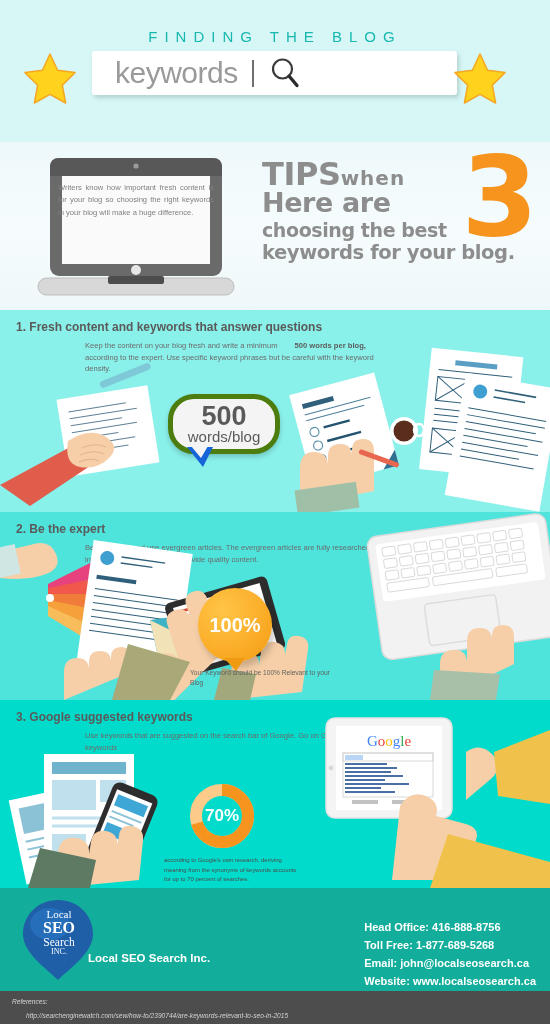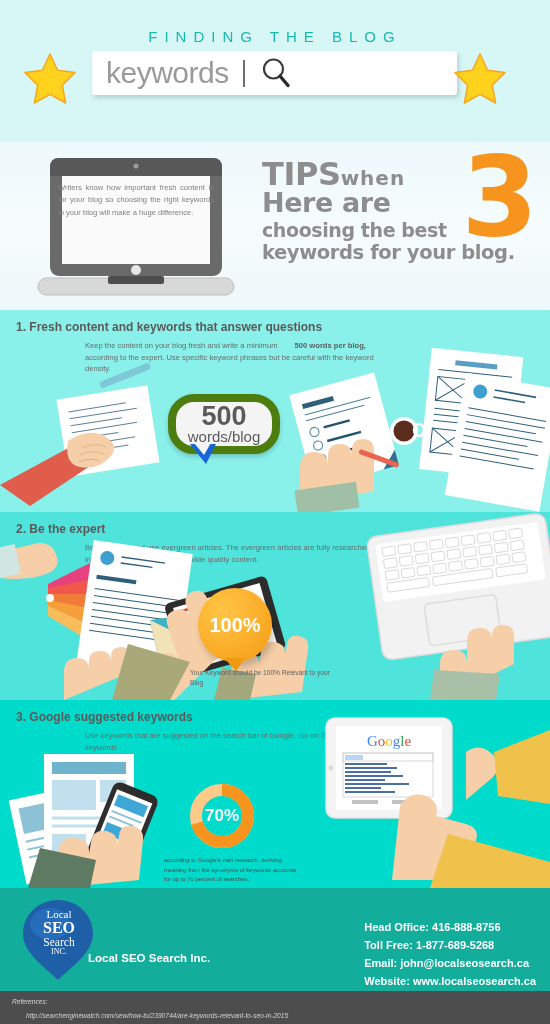--- a/index.html
+++ b/index.html
@@ -15,21 +15,21 @@
   .hdr-top, .hdr-bot {
     text-align:center; color:#18b8b0; font-weight:400;
     letter-spacing:7px; font-size:15px;
   }
   .hdr-top { padding-top:28px; }
   .hdr-bot { padding-top:11px; }
   .searchbar {
     position:absolute; left:92px; top:51px; width:365px; height:44px;
     background:#ffffff; border-radius:3px;
     box-shadow:2px 3px 4px rgba(120,140,140,.35);
-    display:flex; align-items:center; padding:0 14px;
+    display:flex; align-items:center; padding:0 23px;
   }
   .searchbar .kw {
     font-size:30px; color:#9a9a9a; font-weight:400; letter-spacing:-.5px;
   }
   .caret { width:2px; height:27px; background:#6f6f6f; margin-left:14px; }
   .mag { margin-left:14px; }
   .star { position:absolute; top:52px; }
   .star.left { left:22px; }
   .star.right { left:452px; }
 
@@ -71,21 +71,21 @@
   }
   .sec-body {
     position:absolute; left:85px; top:30px; width:300px;
     font-size:7.6px; line-height:1.52; color:#6b6b6b;
   }
   .sec-body b { color:#5d5d5d;padding-left:15px; }
 
   
   .bubble {
     position:absolute; left:168px; top:394px; width:112px; height:60px;
-    background:#f4f4f4; border:8px solid #4d7c0f; border-radius:26px;
+    background:#f4f4f4; border:5px solid #4d7c0f; border-radius:26px;
     box-shadow:0 3px 5px rgba(0,0,0,.18);
     display:flex; flex-direction:column; align-items:center; justify-content:center;
     z-index:6;
   }
   .bubble .n { font-size:27px; font-weight:bold; color:#5a5a5a; line-height:1; }
   .bubble .w { font-size:15px; color:#5a5a5a; line-height:1.1; margin-top:-1px; }
   .bubble:after{
     content:""; position:absolute; left:14px; bottom:-18px;
     width:0;height:0;border-left:16px solid transparent;
     border-right:10px solid transparent;border-top:20px solid #1565D8;

